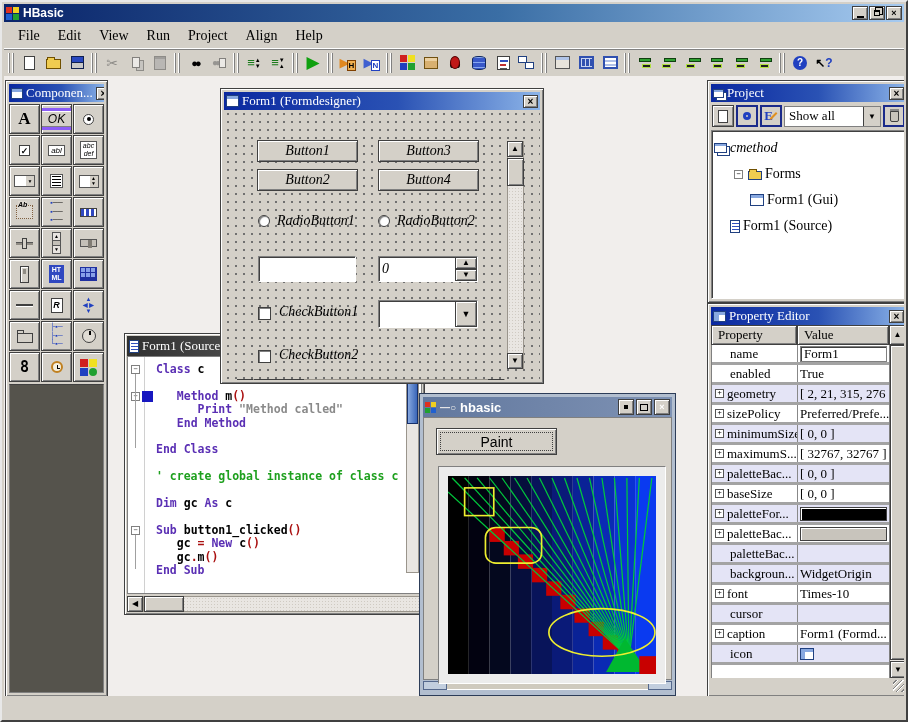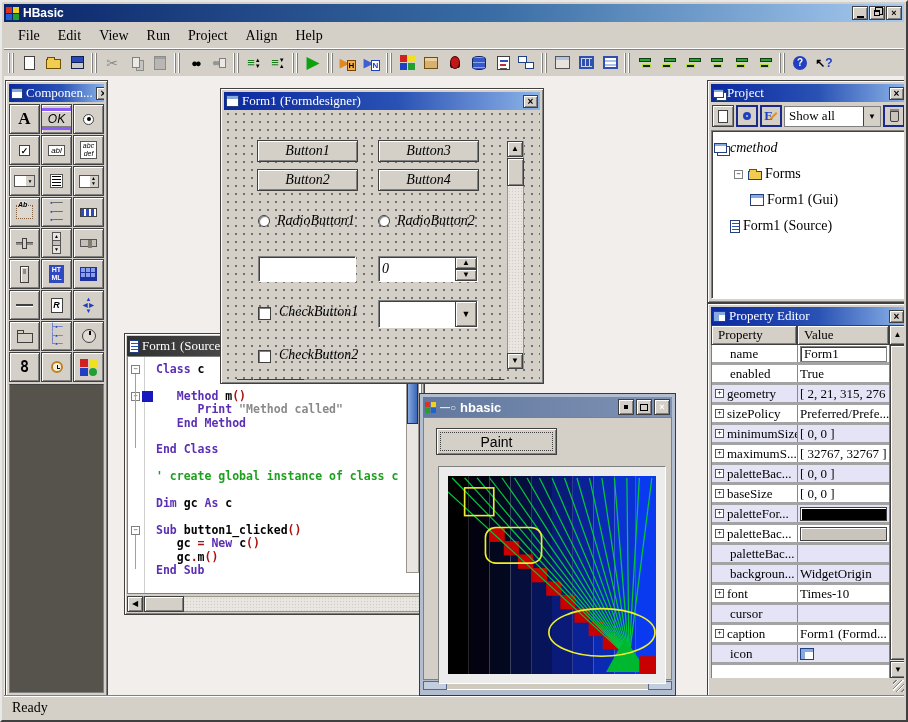--- a/index.html
+++ b/index.html
@@ -863,16 +863,13 @@
             </span>
           </div>
         </div>
       <div class="pe-bottom">
         <span class="gripc"></span>
       </div>
     </div>
 
   </div>
 
-  <div class="status">
-    <span>Ready</span>
-  </div>
 </div>
 
 </body></html>

